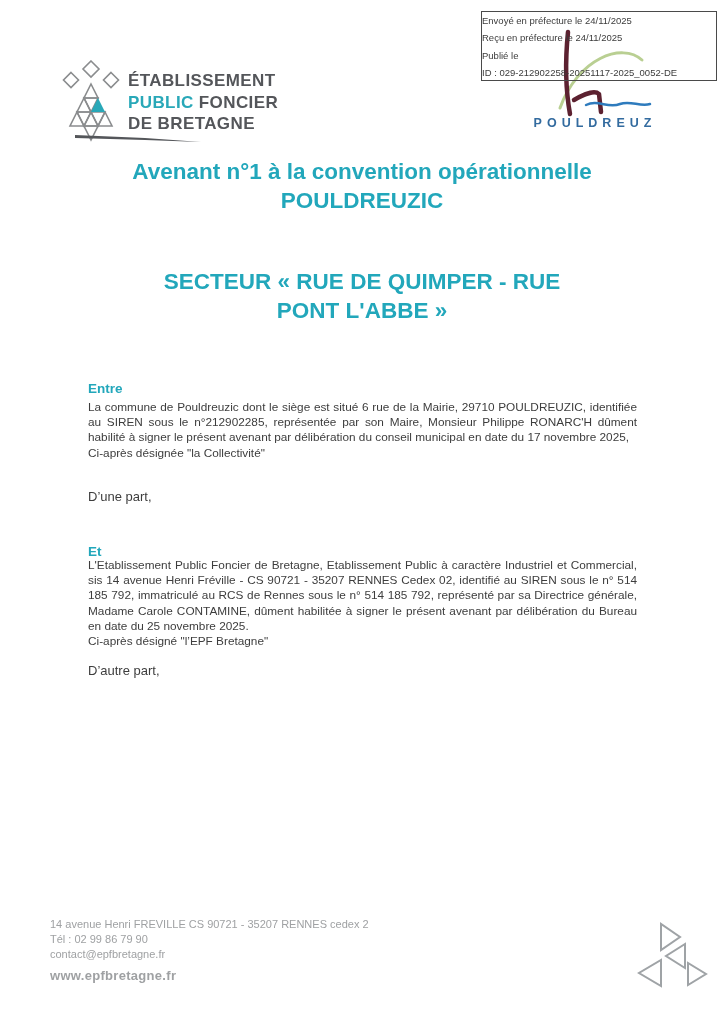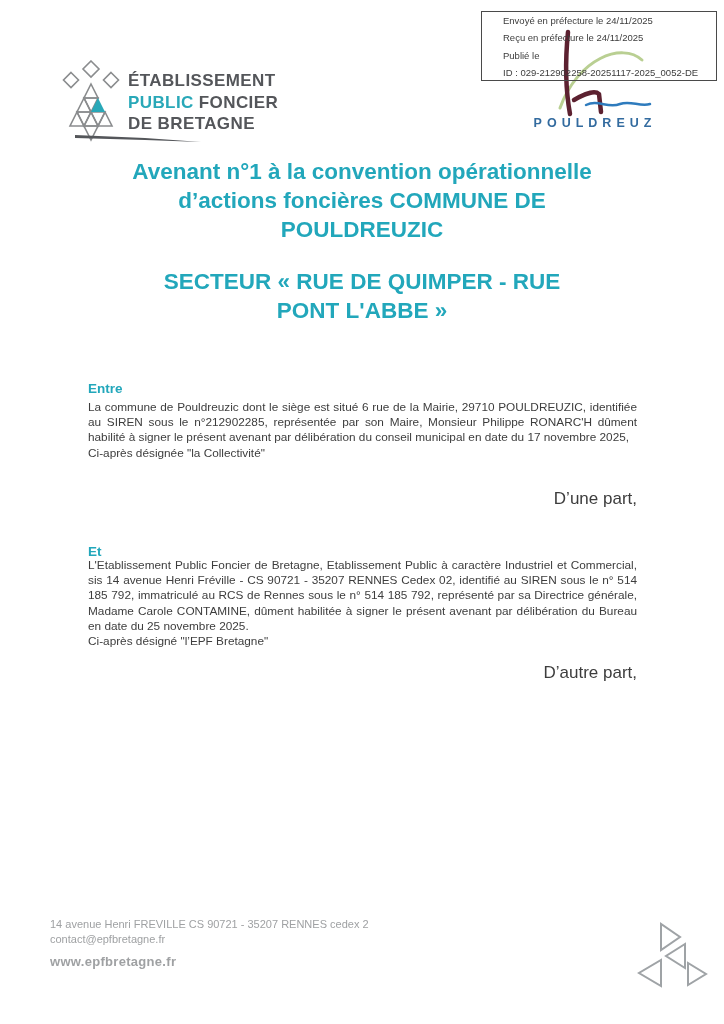--- a/index.html
+++ b/index.html
@@ -9,21 +9,21 @@
     background:#ffffff;
     font-family:"Liberation Sans", sans-serif;
     overflow:hidden;
   }
 
   
   .stamp{
     position:absolute;left:481px;top:11px;width:236px;height:70px;
     border:1.5px solid #4a4a4a;
     box-sizing:border-box;
-    padding:3px 7px 2px 21px;
+    padding:3px 7px 2px 0;
     display:flex;flex-direction:column;justify-content:space-between;
     z-index:3;
   }
   .stamp .stamp-line{
     font-size:9.5px;color:#3c3c3c;line-height:11px;white-space:nowrap;
   }
 
   
   .epf-logo{position:absolute;left:55px;top:58px;z-index:2;}
   .epf-mark{position:absolute;left:0;top:2px;}
@@ -56,22 +56,22 @@
   .et-label{top:534px;}
   .para{
     position:absolute;left:88px;width:549px;
     color:#3d3d3d;font-size:11.8px;line-height:15.2px;
     text-align:justify;
   }
   .para-1{top:400px;}
   .para-2{top:558px;}
   .designation{text-align:left;}
   .part-line{
-    position:absolute;left:88px;width:549px;text-align:right;
-    color:#3d3d3d;font-size:17px;
+    position:absolute;left:88px;width:549px;text-align:left;
+    color:#3d3d3d;font-size:13px;
   }
   .dune-part{top:489px;}
   .dautre-part{top:663px;}
 
   
   .footer{position:absolute;left:50px;top:917px;color:#9fa1a3;}
   .footer-line{font-size:11px;line-height:14.8px;white-space:nowrap;}
   .footer-site{margin-top:8px;font-size:13px;font-weight:bold;letter-spacing:0.3px;}
   .footer-triangles{position:absolute;left:625px;top:918px;}
 </style>
@@ -120,21 +120,20 @@
       <div><span class="epf-accent">PUBLIC</span> <span>FONCIER</span></div>
       <div>DE BRETAGNE</div>
     </div>
     <svg class="epf-swoosh" width="130" height="10" viewBox="0 0 130 10">
       <polygon points="0,1 70,4 126,8 70,6 0,4" fill="#54565a"></polygon>
     </svg>
   </div>
 
   <div class="title-block title-1">
       <div class="title-line">Avenant n°1 à la convention opérationnelle</div>
-      <div class="title-line">d’actions foncières COMMUNE DE</div>
       <div class="title-line">POULDREUZIC</div>
     </div>
   <div class="title-block title-2">
       <div class="title-line">SECTEUR « RUE DE QUIMPER - RUE</div>
       <div class="title-line">PONT L'ABBE »</div>
     </div>
 
   <div class="section-label entre-label">Entre</div>
 
   <div class="para para-1">
@@ -148,20 +147,21 @@
 
   <div class="para para-2">
     <span>L'Etablissement Public Foncier de Bretagne, Etablissement Public à caractère Industriel et Commercial, sis 14 avenue Henri Fréville - CS 90721 - 35207 RENNES Cedex 02, identifié au SIREN sous le n° 514 185 792, immatriculé au RCS de Rennes sous le n° 514 185 792, représenté par sa Directrice générale, Madame Carole CONTAMINE, dûment habilitée à signer le présent avenant par délibération du Bureau en date du 25 novembre 2025.</span>
     <div class="designation">Ci-après désigné "l’EPF Bretagne"</div>
   </div>
 
   <div class="part-line dautre-part">D’autre part,</div>
 
   <div class="footer">
     <div class="footer-line">14 avenue Henri FREVILLE CS 90721 - 35207 RENNES cedex 2</div>
+    <div class="footer-line">Tél : 02 99 86 79 90</div>
     <div class="footer-line">contact@epfbretagne.fr</div>
     <div class="footer-line footer-site">www.epfbretagne.fr</div>
   </div>
 
   <svg class="footer-triangles" width="90" height="80" viewBox="0 0 90 80">
     <g fill="none" stroke="#9fa3a6" stroke-width="2" stroke-linejoin="miter">
       <path d="M 36,6 L 36,32 L 55,19 Z"></path>
       <path d="M 60,26 L 60,50 L 41,38 Z"></path>
       <path d="M 36,42 L 36,68 L 14,55 Z"></path>
       <path d="M 63,45 L 63,67 L 81,56 Z"></path>

